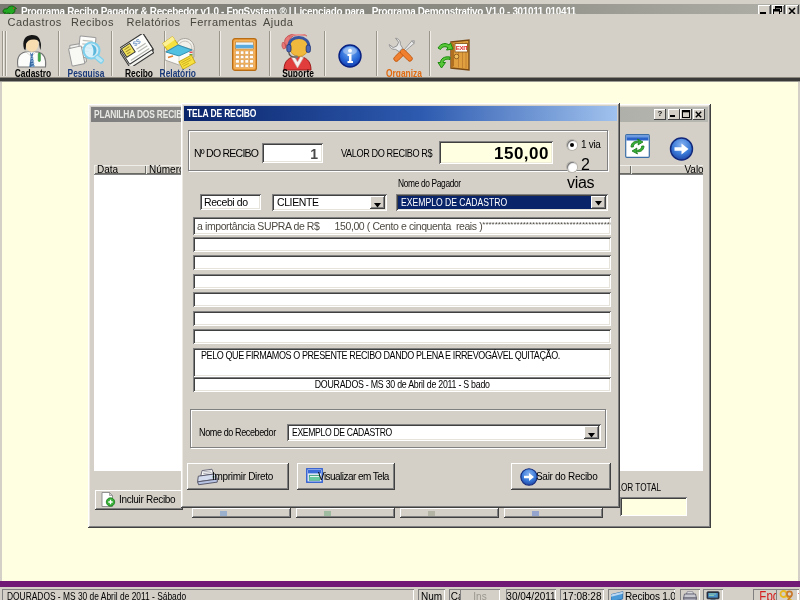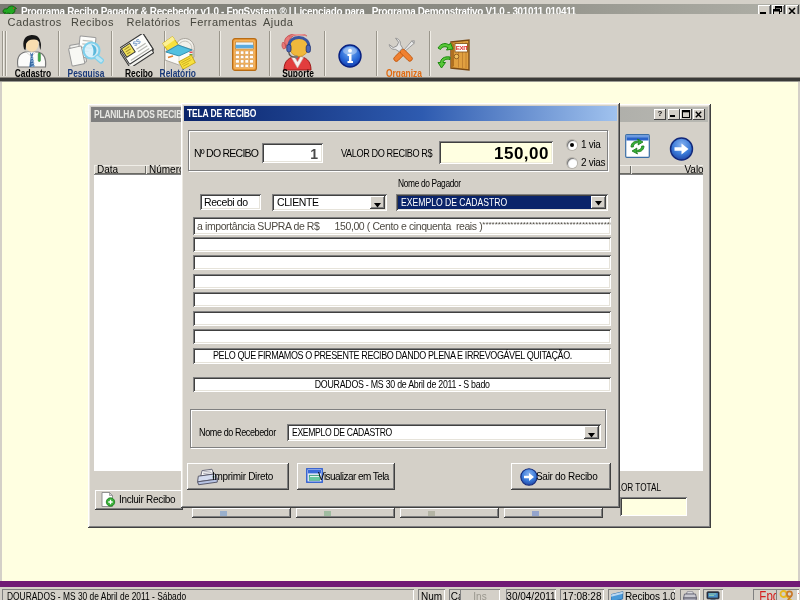--- a/index.html
+++ b/index.html
@@ -319,42 +319,42 @@
 
 <div id="dlg">
   <div id="dlgtitle"><span style="display:inline-block;transform:scaleX(0.81);transform-origin:0 50%;white-space:pre">TELA DE RECIBO</span></div>
 
   <div class="abs etched" style="left:7px;top:27px;width:420px;height:41px"></div>
   <div class="dlabel" style="left:13px;top:44px;letter-spacing:-0.75px">Nº DO RECIBO</div>
   <div class="abs" style="left:81px;top:40px;width:61px;height:20px;background:#fff;box-shadow:inset 1px 1px 0 #808080,inset -1px -1px 0 #fff,inset 2px 2px 0 #404040,inset -2px -2px 0 #e6e3da;font-weight:bold;font-size:14px;color:#4a4a4a;text-align:right;padding:3px 5px 0 0">1</div>
   <div class="dlabel" style="left:160px;top:44px;transform:scaleX(0.87);transform-origin:0 50%">VALOR DO RECIBO R$</div>
   <div class="abs" style="left:258px;top:38px;width:114px;height:23px;background:#ffffe1;box-shadow:inset 1px 1px 0 #808080,inset -1px -1px 0 #fff,inset 2px 2px 0 #404040,inset -2px -2px 0 #efedd8;font-weight:bold;font-size:17px;color:#000;text-align:right;padding:3px 4px 0 0;letter-spacing:0.5px">150,00</div>
   <div class="abs" style="left:386px;top:35px;width:40px;height:12px;font-size:10px;letter-spacing:-0.3px"><span class="radio checked"></span><span style="margin-left:4px">1 via</span></div>
-  <div class="abs" style="left:386px;top:53px;width:40px;height:12px;font-size:10px;letter-spacing:-0.3px"><span class="radio"></span><span style="margin-left:4px">2 vias</span></div>
+  <div class="abs" style="left:386px;top:53px;width:40px;height:12px;font-size:16px;letter-spacing:-0.3px"><span class="radio"></span><span style="margin-left:4px">2 vias</span></div>
 
   <div class="dlabel" style="left:217px;top:74px;transform:scaleX(0.80);transform-origin:0 50%">Nome do Pagador</div>
   <div class="combo" style="left:19px;top:91px;width:61px;height:16px;font-size:10.5px;letter-spacing:-0.4px;line-height:16px;padding-left:4px">Recebi do</div>
   <div class="combo" style="left:91px;top:91px;width:115px;height:17px;font-size:10.5px;letter-spacing:-0.4px;line-height:17px;padding-left:5px">CLIENTE<span class="cbtn"><svg width="7" height="5" viewBox="0 0 7 5">
           <path d="M0 0 L7 0 3.5 4.5 Z" fill="#000"></path>
         </svg></span></div>
   <div class="combo" style="left:215px;top:91px;width:212px;height:17px">
     <div class="abs" style="left:2px;top:2px;right:2px;bottom:2px;background:#0a246a;color:#fff;font-size:10.5px;line-height:13px;padding-left:3px"><span class="sx" style="transform:scaleX(0.82)">EXEMPLO DE CADASTRO</span></div>
     <span class="cbtn"><svg width="7" height="5" viewBox="0 0 7 5">
           <path d="M0 0 L7 0 3.5 4.5 Z" fill="#000"></path>
         </svg></span>
   </div>
 
   <div class="field" style="top:114px;height:18px;font-size:10.5px;letter-spacing:-0.4px;line-height:18px;color:#4e4a42;white-space:nowrap;overflow:hidden;padding-left:4px">a importância SUPRA de R$&nbsp;&nbsp;&nbsp;&nbsp;&nbsp;&nbsp;150,00 ( Cento e cinquenta&nbsp; reais )<span style="font-size:8px;letter-spacing:0;position:relative;top:-3px">************************************************</span></div>
   <div class="field" style="top:134px;height:15px"></div>
   <div class="field" style="top:152px;height:15px"></div>
   <div class="field" style="top:171px;height:15px"></div>
   <div class="field" style="top:189px;height:15px"></div>
   <div class="field" style="top:208px;height:15px"></div>
   <div class="field" style="top:226px;height:15px"></div>
-  <div class="field" style="top:245px;height:16px;font-size:10px;letter-spacing:-0.45px;line-height:16px;padding-left:20px;white-space:nowrap;overflow:hidden"><span class="sx" style="transform:scaleX(0.90)">PELO QUE FIRMAMOS O PRESENTE RECIBO DANDO PLENA E IRREVOGÁVEL QUITAÇÃO.</span></div>
+  <div class="field" style="top:245px;height:29px;font-size:10px;letter-spacing:-0.45px;line-height:16px;padding-left:8px;white-space:nowrap;overflow:hidden"><span class="sx" style="transform:scaleX(0.90)">PELO QUE FIRMAMOS O PRESENTE RECIBO DANDO PLENA E IRREVOGÁVEL QUITAÇÃO.</span></div>
   <div class="field" style="top:274px;height:15px;font-size:10.5px;letter-spacing:-0.3px;line-height:15px;text-align:center"><span style="display:inline-block;transform:scaleX(0.84);transform-origin:50% 50%;white-space:pre">DOURADOS - MS 30 de Abril de 2011 - S bado</span></div>
 
   <div class="abs etched" style="left:9px;top:306px;width:416px;height:39px"></div>
   <div class="dlabel" style="left:18px;top:323px;transform:scaleX(0.86);transform-origin:0 50%">Nome do Recebedor</div>
   <div class="combo" style="left:106px;top:321px;width:314px;height:17px;font-size:10.5px;letter-spacing:-0.4px;line-height:17px;padding-left:5px"><span class="sx" style="transform:scaleX(0.82)">EXEMPLO DE CADASTRO</span><span class="cbtn"><svg width="7" height="5" viewBox="0 0 7 5">
           <path d="M0 0 L7 0 3.5 4.5 Z" fill="#000"></path>
         </svg></span></div>
 
   <div class="dbtn" style="left:6px;width:102px">
       <svg width="22" height="18" viewBox="0 0 22 18">

